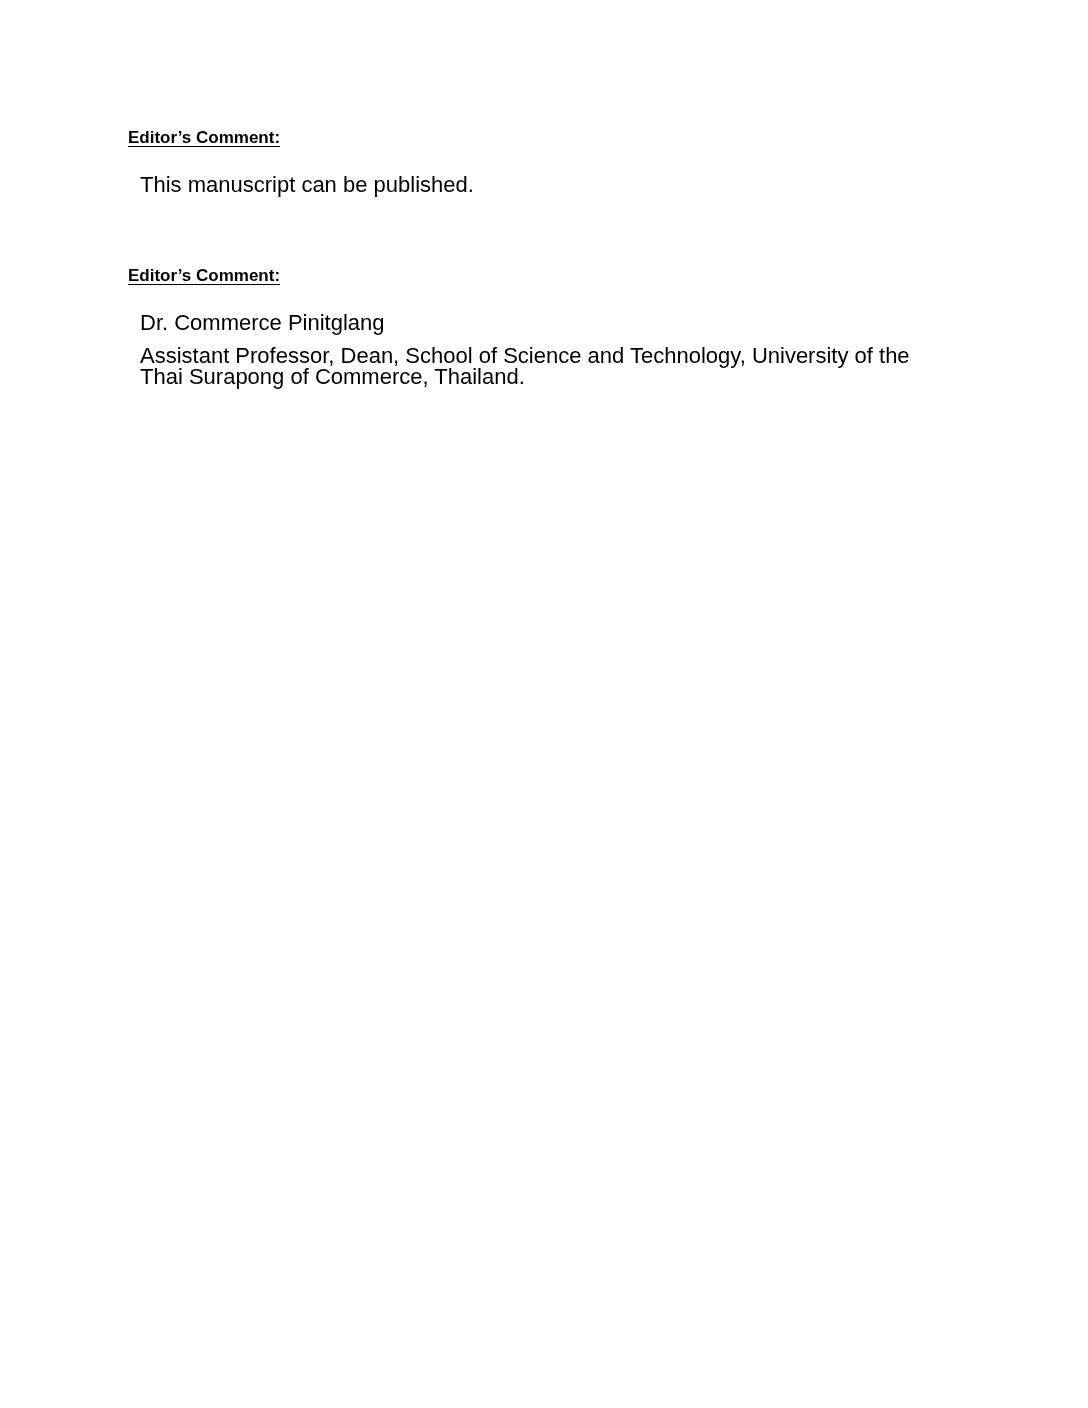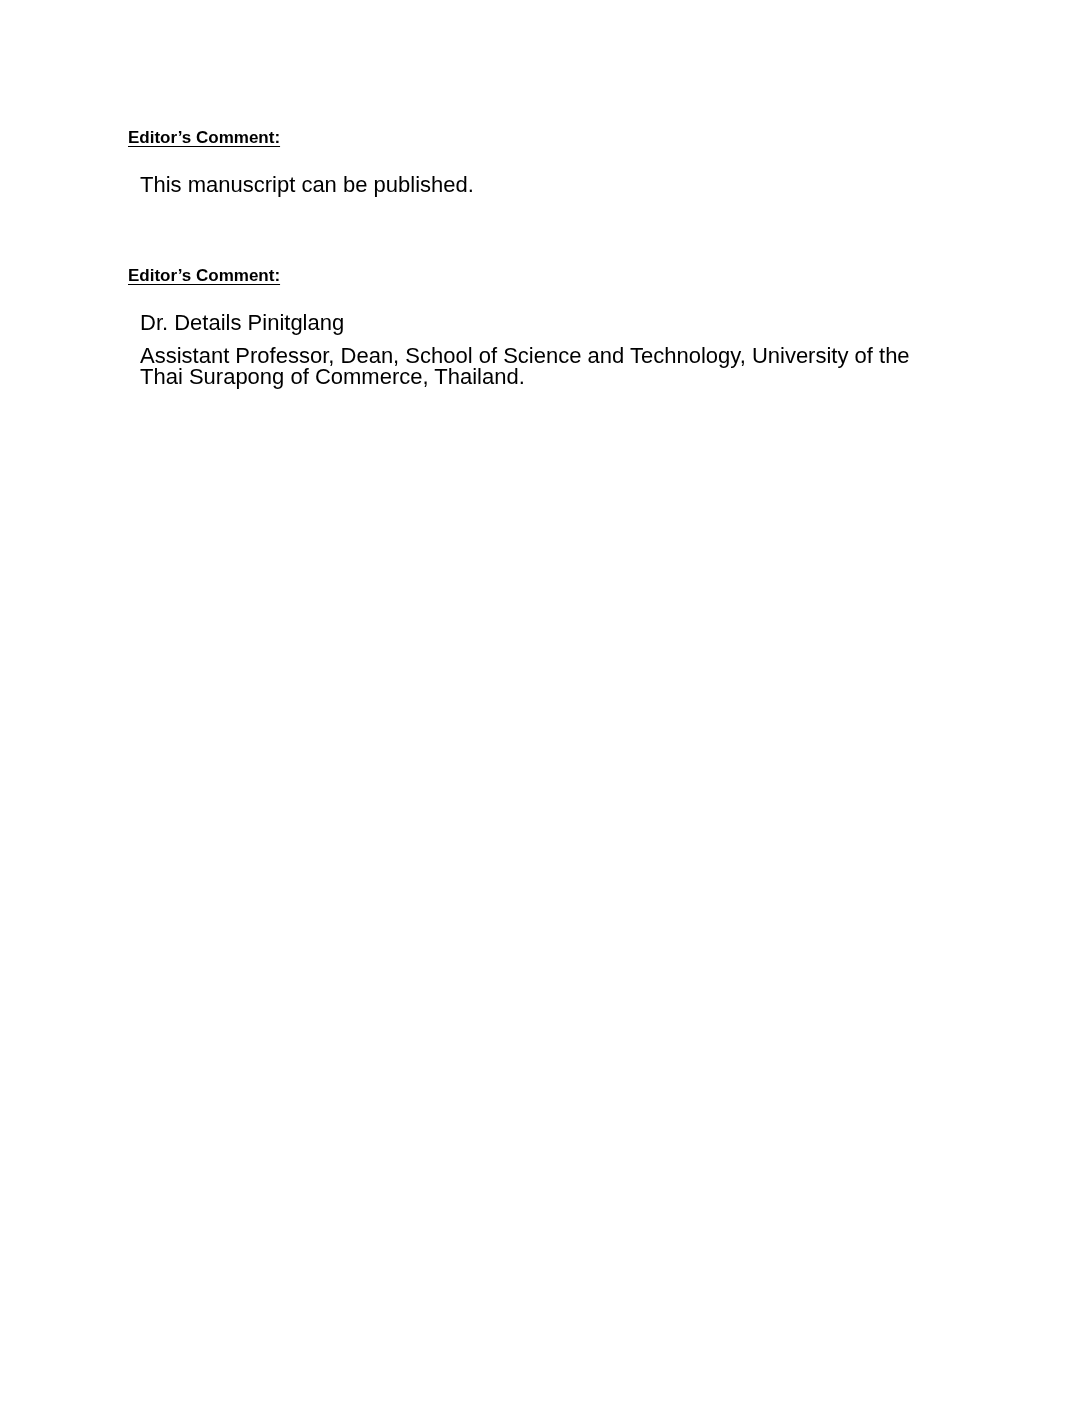--- a/index.html
+++ b/index.html
@@ -47,17 +47,17 @@
 
 <div class="page">
 
   <section class="doc-section">
     <h2 class="section-heading">Editor’s Comment:</h2>
     <p class="body-text">This manuscript can be published.</p>
   </section>
 
   <section class="doc-section section-gap">
     <h2 class="section-heading">Editor’s Comment:</h2>
-    <p class="body-text">Dr. Details Pinitglang</p>
+    <p class="body-text">Dr. Commerce Pinitglang</p>
     <p class="body-text">Assistant Professor, Dean, School of Science and Technology, University of the Thai Surapong of Commerce, Thailand.</p>
   </section>
 
 </div>
 
 </body></html>

